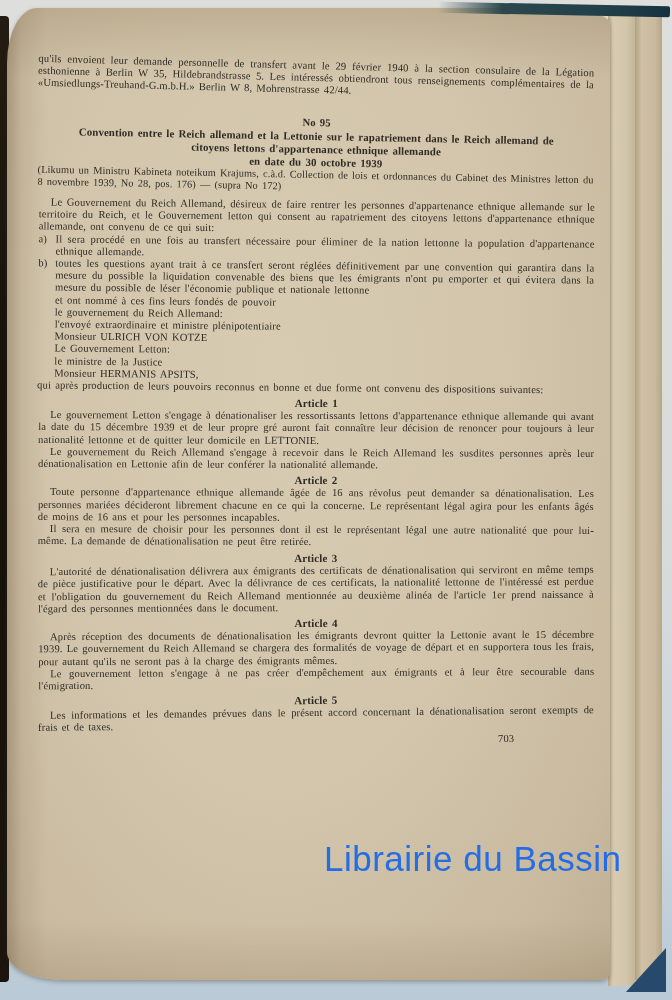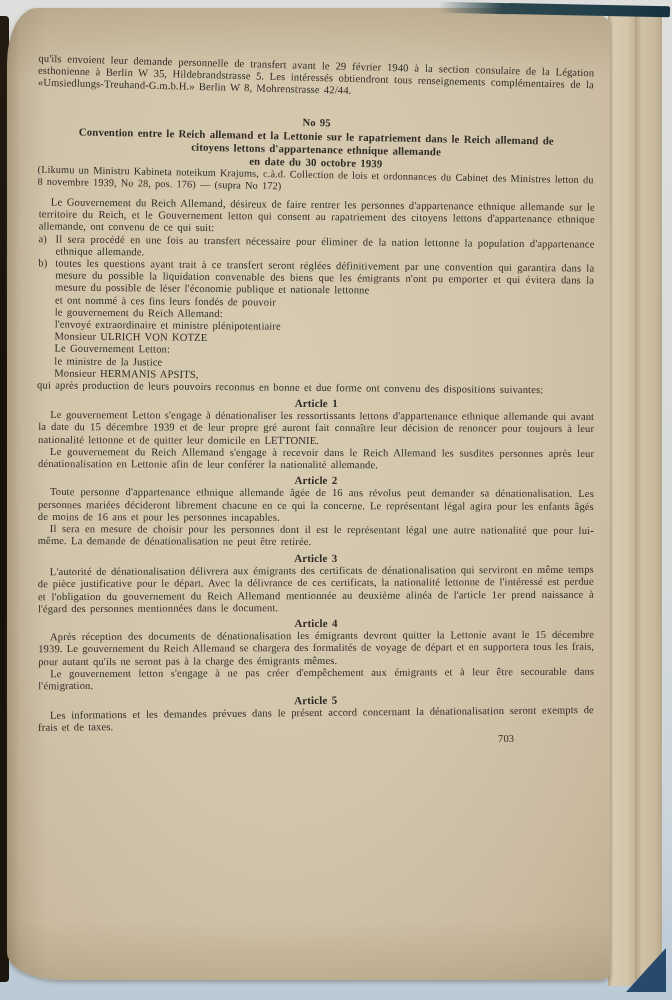--- a/index.html
+++ b/index.html
@@ -190,14 +190,15 @@
           <p class="para">Les informations et les demandes prévues dans le présent accord concernant la dénationalisation seront exempts de frais et de taxes.</p>
         </div>
         <div class="page-number">703</div>
       </div>
 
     </div>
   </div>
 
   <div class="cover-top"></div>
 
+  <div class="watermark">Librairie du Bassin</div>
 
 </div>
 
 </body></html>

